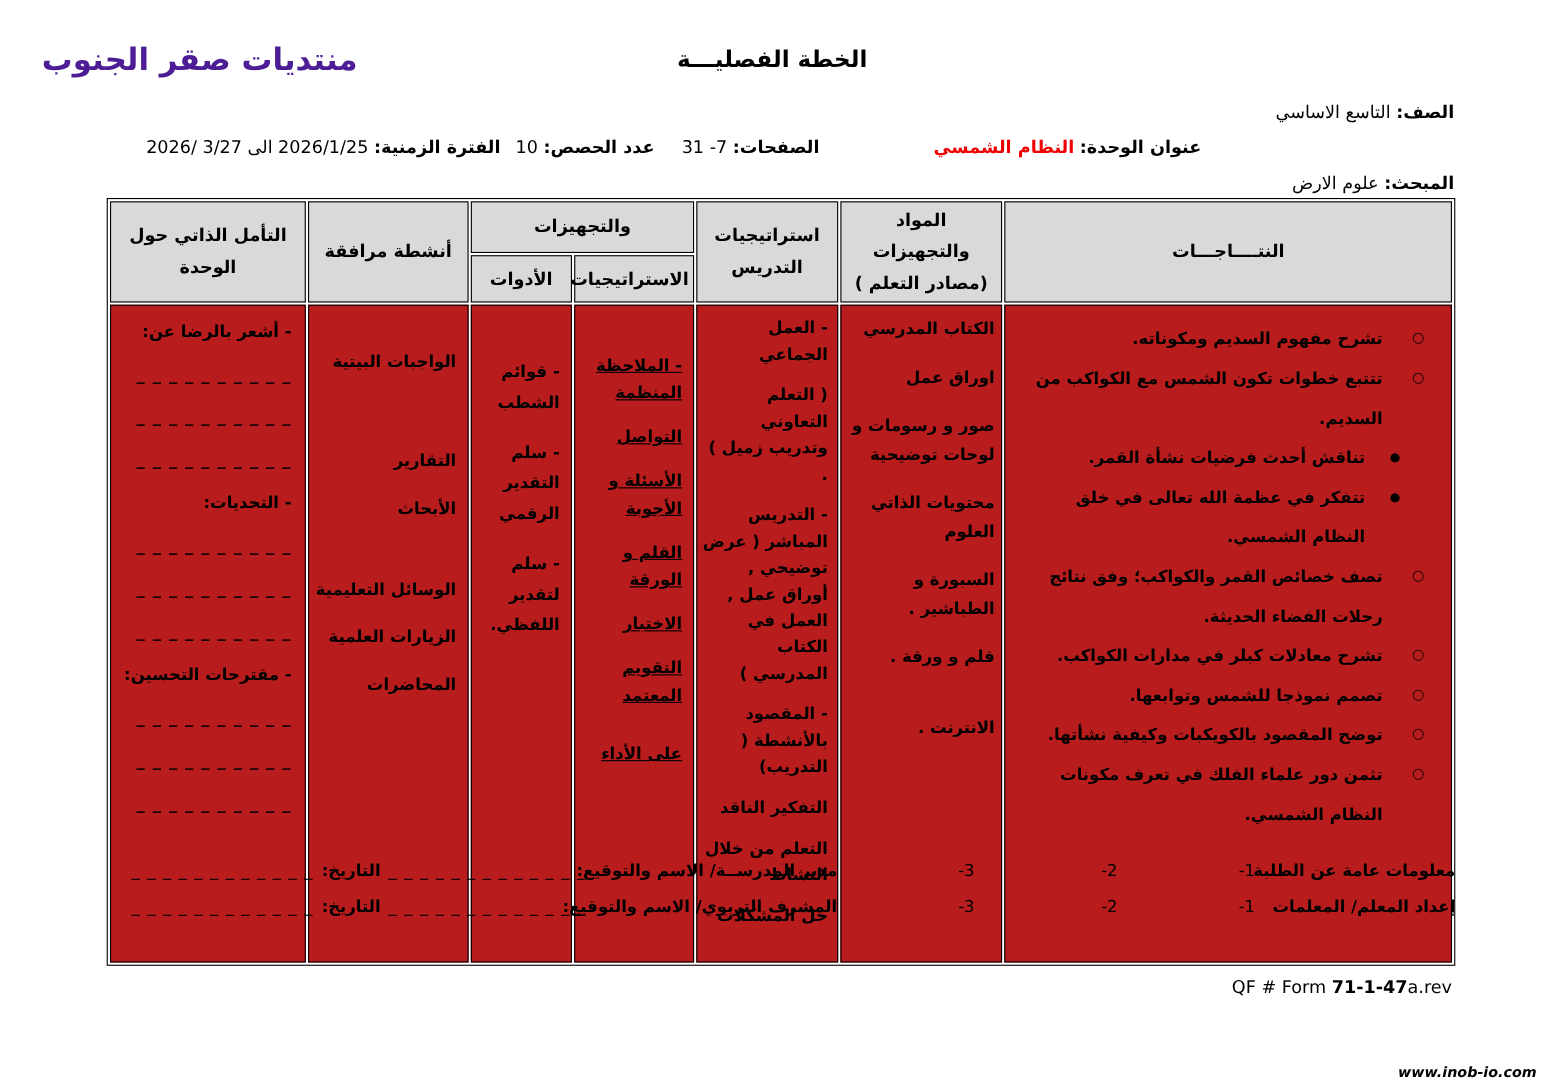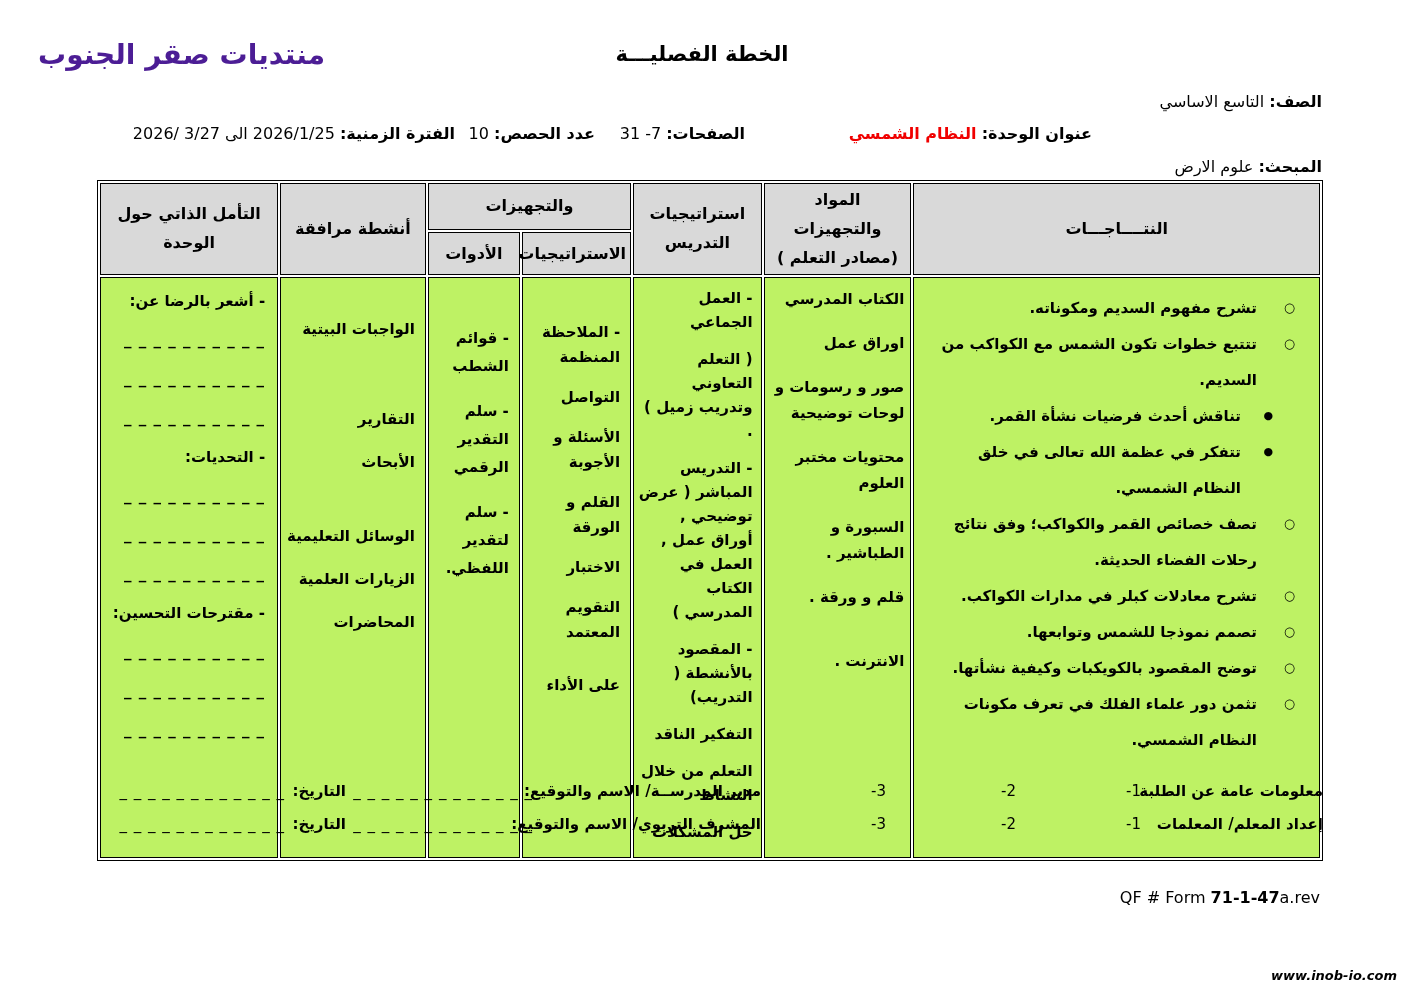--- a/index.html
+++ b/index.html
@@ -20,39 +20,39 @@
   table.plan{
     position:absolute;left:97px;top:180px;width:1226px;height:580px;
     border-collapse:separate;border-spacing:2px;border:1px solid #000;
     table-layout:fixed;direction:rtl;background:#fff;
   }
   table.plan th,table.plan td{border:1px solid #000;}
   table.plan thead th{
     background:#d9d9d9;font-size:16px;font-weight:bold;text-align:center;
     vertical-align:middle;padding:2px 4px;line-height:1.8;
   }
-  table.plan td{background:#bef264;vertical-align:top;font-size:15px;font-weight:bold;margin-top:38px;}
+  table.plan td{background:#b91c1c;vertical-align:top;font-size:15px;font-weight:bold;margin-top:38px;}
   .h-row1{height:42px;}
   .h-row2{height:38px;}
   
   td.c-outcomes{padding:12px 4px 0 4px;}
   .outcome{position:relative;padding-right:58px;padding-left:14px;text-align:right;line-height:36px;}
   .outcome::before{position:absolute;top:0;line-height:36px;}
   .outcome.bullet-circle::before{content:"○";right:20px;font-size:13px;}
   .outcome.bullet-disc{padding-right:74px;}
   .outcome.bullet-disc::before{content:"●";right:42px;font-size:11px;}
   
   td.c-materials{padding:8px 6px 0 4px;}
   .mat-item{text-align:right;line-height:26px;margin-bottom:18px;}
   .mat-gap{margin-top:38px;}
   
-  td.c-teach{padding:8px 8px 0 4px;}
+  td.c-teach{padding:8px 8px 17px 4px;}
   .ts-item{text-align:right;line-height:24px;margin-bottom:13px;}
   
-  td.c-astrat{padding:42px 10px 0 4px;}
+  td.c-astrat{padding:42px 10px 0 4px;text-decoration:underline;}
   .as-item{text-align:right;line-height:25px;margin-bottom:15px;}
   .as-gap{margin-top:28px;}
   
   td.c-atools{padding:46px 10px 0 4px;}
   .at-item{text-align:right;line-height:28px;margin-bottom:17px;}
   
   td.c-activ{padding:38px 10px 0 4px;}
   .act-item{text-align:right;line-height:26px;}
   .mb-xl{margin-bottom:64px;}
   .mb-lg{margin-bottom:48px;}
@@ -152,21 +152,21 @@
         <div class="outcome bullet-circle">تصف خصائص القمر والكواكب؛ وفق نتائج رحلات الفضاء الحديثة.</div>
         <div class="outcome bullet-circle">تشرح معادلات كبلر في مدارات الكواكب.</div>
         <div class="outcome bullet-circle">تصمم نموذجا للشمس وتوابعها.</div>
         <div class="outcome bullet-circle">توضح  المقصود بالكويكبات وكيفية  نشأتها.</div>
         <div class="outcome bullet-circle">تثمن دور علماء الفلك في تعرف مكونات النظام الشمسي.</div>
       </td>
       <td class="c-materials">
         <div class="mat-item">الكتاب المدرسي</div>
         <div class="mat-item">اوراق عمل</div>
         <div class="mat-item">صور و رسومات و لوحات توضيحية</div>
-        <div class="mat-item">محتويات مختبر العلوم</div>
+        <div class="mat-item">محتويات الذاتي العلوم</div>
         <div class="mat-item">السبورة و الطباشير .</div>
         <div class="mat-item">قلم و ورقة .</div>
         <div class="mat-item mat-gap">الانترنت .</div>
       </td>
       <td class="c-teach">
         <div class="ts-item">- العمل الجماعي</div>
         <div class="ts-item">( التعلم التعاوني وتدريب زميل ) .</div>
         <div class="ts-item">- التدريس المباشر ( عرض توضيحي , أوراق عمل , العمل في الكتاب المدرسي )</div>
         <div class="ts-item">- المقصود بالأنشطة ( التدريب)</div>
         <div class="ts-item">التفكير الناقد</div>

